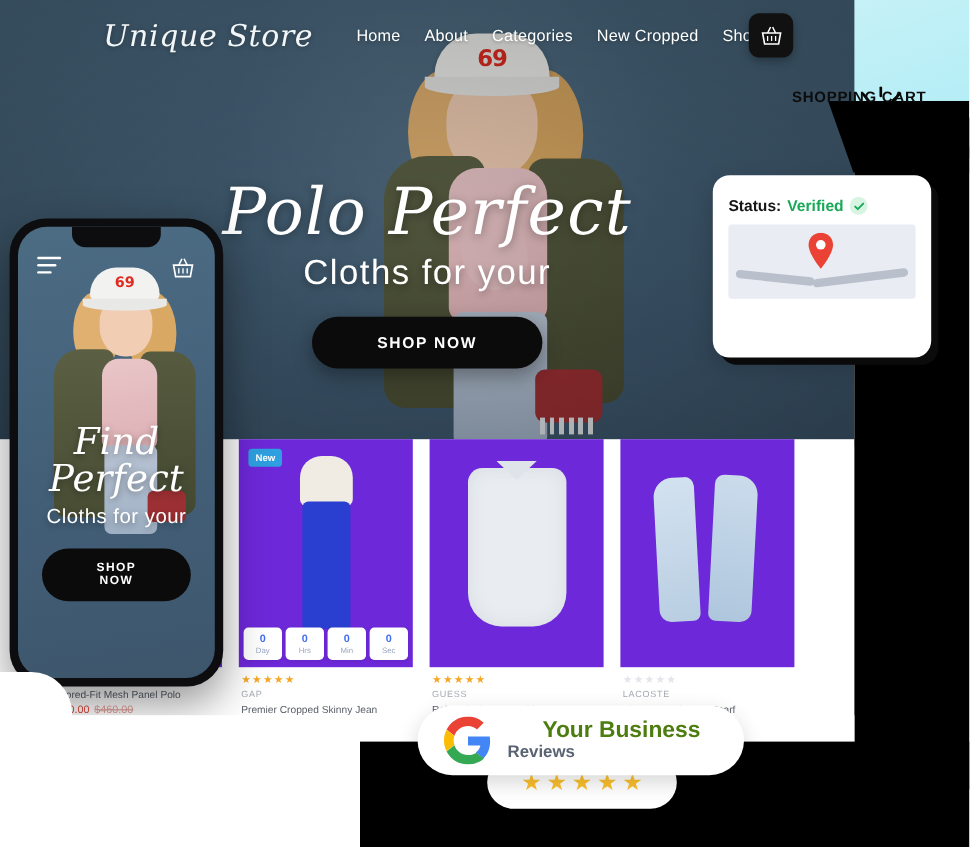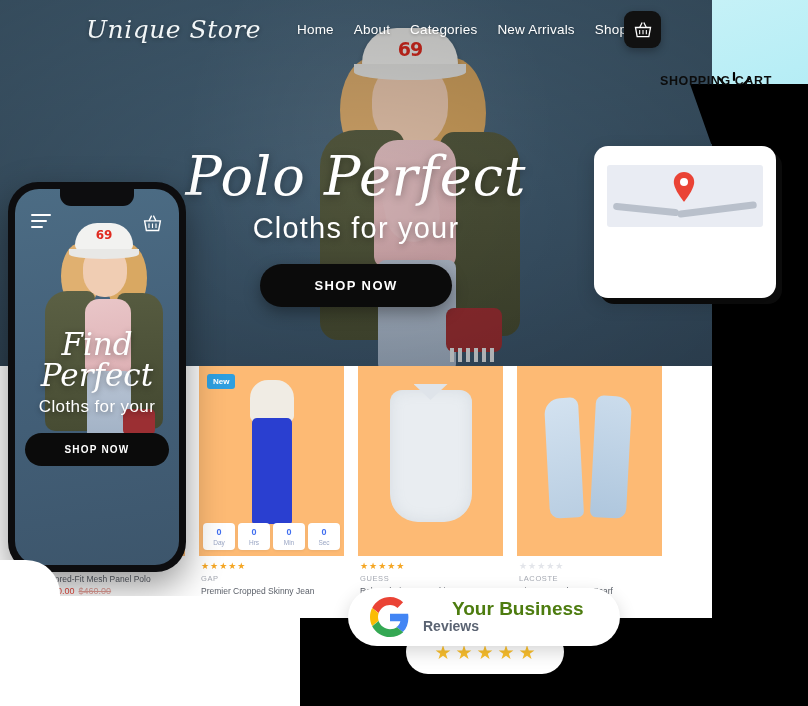--- a/index.html
+++ b/index.html
@@ -147,21 +147,21 @@
              background:#b9c0cb; border-radius:4px; transform: rotate(6deg); }
   .gm-road2 { position:absolute; left:70px; top:41px; width:80px; height:7px;
               background:#b9c0cb; border-radius:4px; transform: rotate(-7deg); }
   .gm-pin { position:absolute; left:66px; top:7px; width:22px; height:30px; }
 
   
   .shelf { position:absolute; left:0; top:366px; width:712px; height:340px; background:#ffffff; z-index:5; }
   .prod-row { position:absolute; left:0; top:0; width:712px; height:240px;
               display:flex; gap:14px; padding-left:40px; }
   .pcard { width:145px; position:relative; }
-  .pimg { width:145px; height:190px; background:#fdba74; position:relative; overflow:hidden; }
+  .pimg { width:145px; height:190px; background:#6d28d9; position:relative; overflow:hidden; }
   .badge-new {
     position:absolute; left:8px; top:8px; background:#2e9fe0; color:#fff;
     font-size:8px; font-weight:bold; padding:3px 6px; border-radius:3px;
     font-family:"Liberation Sans", sans-serif; z-index:3;
   }
   .pmeta { padding: 6px 2px 0 2px; }
   .stars { font-size:9px; color:#f5a623; letter-spacing:1px; line-height:1; }
   .stars.empty { color:#e3e5ea; }
   .pbrand { font-size:7.5px; color:#a5a9b2; letter-spacing:.6px; margin-top:3px;
             font-family:"Liberation Sans", sans-serif; }
@@ -211,21 +211,21 @@
   }
   .notch { position:absolute; left:50%; transform:translateX(-50%); top:0;
            width:74px; height:17px; background:#0d0d0f; border-radius:0 0 11px 11px; z-index:6; }
   .ph-topbar { position:absolute; left:0; top:22px; width:100%; height:24px;
                display:flex; align-items:center; justify-content:space-between;
                padding:0 16px; z-index:6; }
   .hamburger { width:20px; cursor:pointer; }
   .hamburger span { display:block; height:2px; background:#fff; border-radius:2px; margin-bottom:4px; }
   .hamburger span:nth-child(2){ width:16px; }
   .hamburger span:nth-child(3){ width:12px; }
-  .ph-copy { position:absolute; left:0; top:140px; width:100%; text-align:center; z-index:6; padding:0 4px; }
+  .ph-copy { position:absolute; left:0; top:164px; width:100%; text-align:center; z-index:6; padding:0 20px; }
   .ph-script { font-family:"DejaVu Serif", serif; font-style:italic; font-size:31px;
                color:#fff; line-height:1.0; text-shadow:0 2px 6px rgba(0,0,0,.38); }
   .ph-sub { font-size:17px; color:#fff; margin-top:6px; letter-spacing:.4px;
             text-shadow:0 2px 5px rgba(0,0,0,.35); font-family:"Liberation Sans", sans-serif;}
   .ph-btn { display:inline-block; margin-top:16px; background:#0b0b0b; color:#fff;
             font-size:10px; font-weight:bold; letter-spacing:1.2px; padding:11px 40px;
             border-radius:22px; border:none; cursor:pointer; font-family:"Liberation Sans", sans-serif;}
   .ph-model { position:absolute; left:26px; top:30px; width:120px; height:300px; z-index:3; }
   .pm-cap { position:absolute; left:34px; top:4px; width:58px; height:28px;
             background:#f2f2f0; border-radius:30px 30px 8px 8px; }
@@ -322,21 +322,21 @@
 
   <div class="blk-right"></div>
   <div class="blk-right-top"></div>
 
   <div class="navbar">
     <div class="logo">Unique Store</div>
     <div class="nav-links">
       <a>Home</a>
       <a>About</a>
       <a>Categories</a>
-      <a>New Arrivals</a>
+      <a>New Cropped</a>
       <a>Shop</a>
     </div>
   </div>
 
   <div class="cart-btn">
     <svg width="20" height="20" viewBox="0 0 24 24">
       <path d="M3 9h18l-2 11H5L3 9z" fill="none" stroke="#fff" stroke-width="1.6"></path>
       <path d="M8 9L11 3M16 9L13 3" fill="none" stroke="#fff" stroke-width="1.5"></path>
       <path d="M8 12v5M12 12v5M16 12v5" stroke="#fff" stroke-width="1.3"></path>
     </svg>
@@ -349,20 +349,29 @@
       <line x1="62" y1="8" x2="62" y2="1"></line>
       <line x1="52" y1="12" x2="47" y2="6"></line>
       <line x1="72" y1="12" x2="78" y2="6"></line>
       <line x1="46" y1="21" x2="38" y2="18"></line>
       <line x1="78" y1="21" x2="86" y2="18"></line>
     </g>
   </svg>
 
   <div class="gmaps-shadow"></div>
   <div class="gmaps-card">
+    <div class="gm-status">
+      <span>Status:</span>
+      <span class="gm-verified">Verified</span>
+      <span class="gm-check">
+        <svg width="10" height="10" viewBox="0 0 12 12">
+            <path d="M2 6.2l2.6 2.6L10 3.2" fill="none" stroke="#18a957" stroke-width="1.9" stroke-linecap="round" stroke-linejoin="round"></path>
+          </svg>
+      </span>
+    </div>
     <div class="gm-map">
       <div class="gm-road"></div>
         <div class="gm-road2"></div>
       <svg class="gm-pin" viewBox="0 0 22 30">
         <path d="M11 0C5.2 0 .8 4.4 .8 10.1.8 17.7 11 30 11 30s10.2-12.3 10.2-19.9C21.2 4.4 16.8 0 11 0z" fill="#ea4335"></path>
         <circle cx="11" cy="10" r="4" fill="#fff"></circle>
       </svg>
     </div>
   </div>
 

